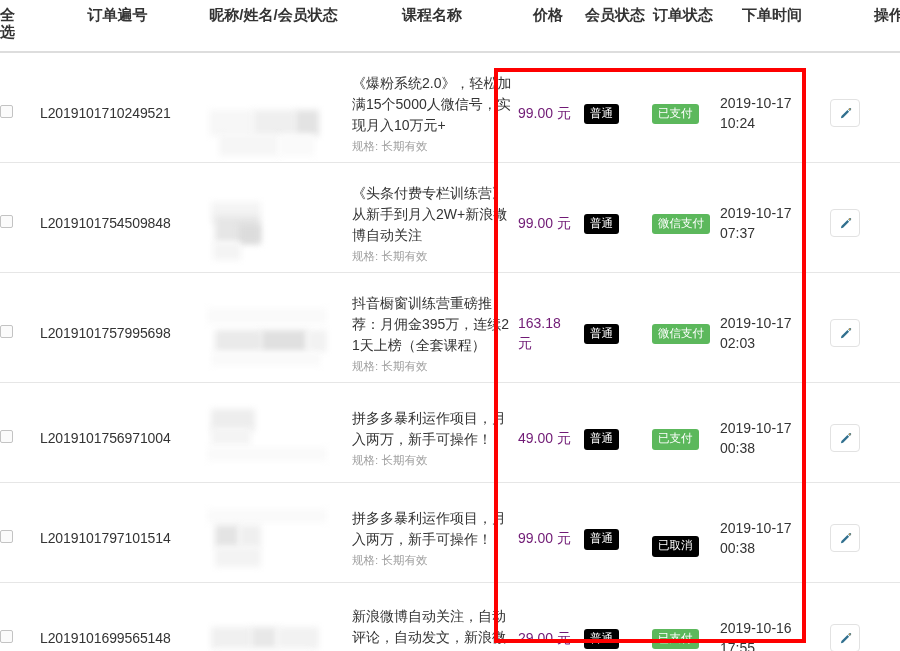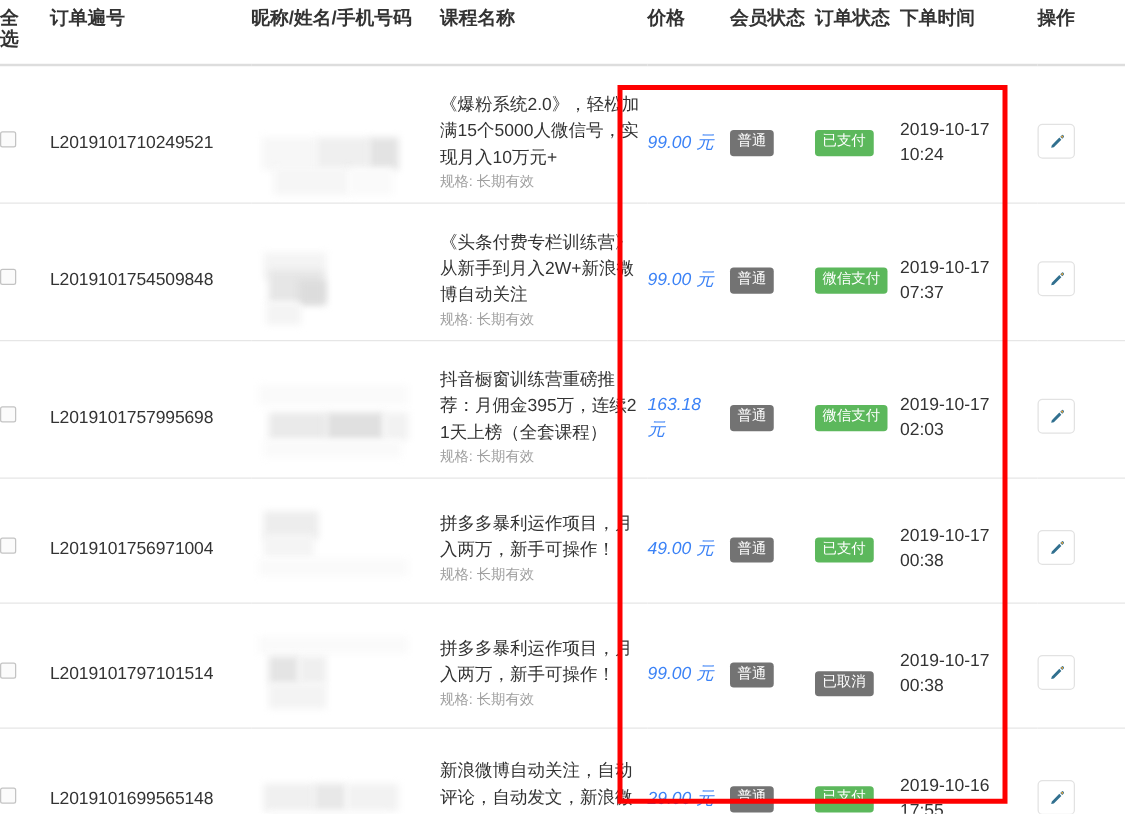--- a/index.html
+++ b/index.html
@@ -16,21 +16,21 @@
     position: relative;
   }
 
   .order-table {
     width: 900px;
     border-collapse: collapse;
     table-layout: fixed;
   }
 
   .order-table thead th {
-    text-align: left;
+    text-align: center;
     vertical-align: top;
     font-size: 15px;
     font-weight: bold;
     color: #333333;
     padding: 6px 6px 10px 0;
     border-bottom: 2px solid #dddddd;
     line-height: 1.22;
   }
 
   th.col-all      { width: 34px;  padding-left: 14px; }
@@ -98,36 +98,35 @@
   }
   .course-spec {
     font-size: 11.5px;
     color: #a0a0a0;
     margin-top: 2px;
     line-height: 1.4;
   }
 
   .price {
     font-size: 14px;
-    color: #3b82f6;
+    color: #701a75;
     line-height: 1.45;
-    font-style: italic;
   }
 
   .badge {
     display: inline-block;
     font-size: 11.5px;
     line-height: 1;
     padding: 4px 6px 5px 6px;
     border-radius: 3px;
     color: #ffffff;
     white-space: nowrap;
     font-weight: normal;
   }
-  .badge-default { background: #737373; }
+  .badge-default { background: #000000; }
   .badge-success { background: #5cb85c; }
 
   .status-cell .badge { position: relative; }
   .status-lower { top: 7px; }
 
   .time {
     font-size: 14px;
     color: #333333;
     line-height: 1.45;
   }
@@ -158,21 +157,21 @@
 </head>
 <body>
 
 <table class="order-table">
   <thead>
     <tr>
       <th class="col-all">
         <div class="allsel-head">全选</div>
       </th>
       <th class="col-order">订单遍号</th>
-      <th class="col-nick">昵称/姓名/手机号码</th>
+      <th class="col-nick">昵称/姓名/会员状态</th>
       <th class="col-course">课程名称</th>
       <th class="col-price">价格</th>
       <th class="col-member">会员状态</th>
       <th class="col-status">订单状态</th>
       <th class="col-time">下单时间</th>
       <th class="col-action">操作</th>
     </tr>
   </thead>
   <tbody>
 

